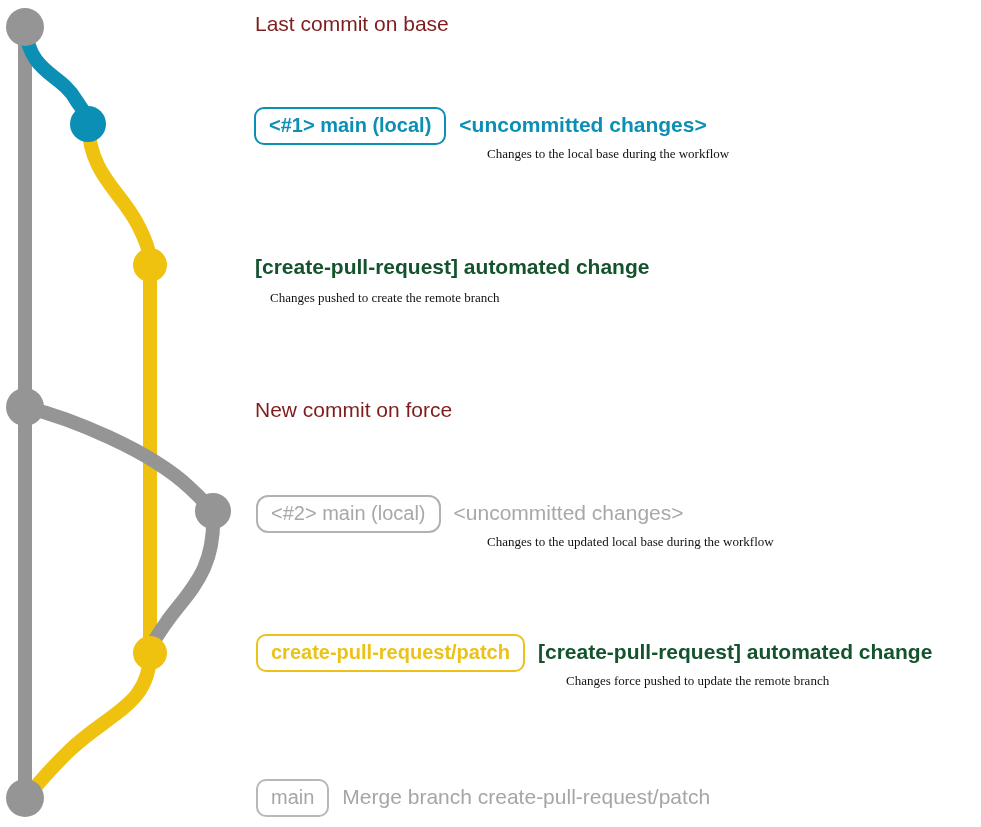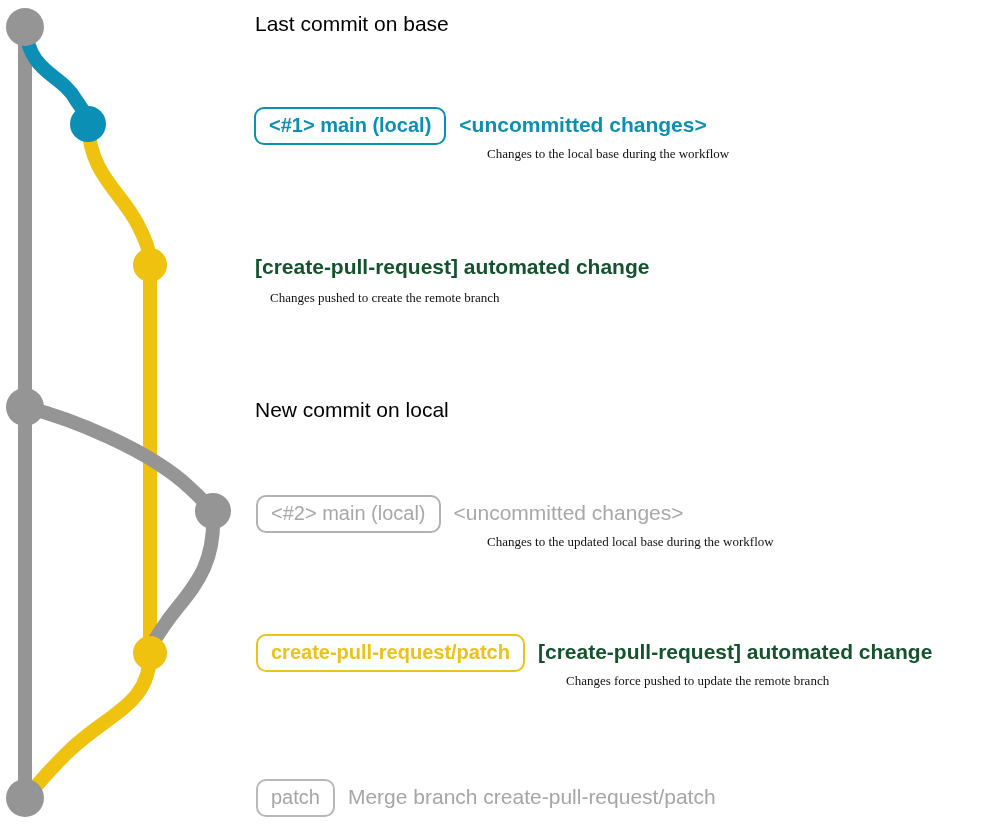--- a/index.html
+++ b/index.html
@@ -25,39 +25,39 @@
 
   .row {
     position: absolute;
     display: flex;
     align-items: baseline;
   }
 
   
   .heading {
     font-size: 21px;
-    color: #000000;
+    color: #7f1d1d;
     white-space: nowrap;
     font-family: "Liberation Sans", sans-serif;
   }
 
   
   .pill {
     display: inline-block;
     border: 2px solid #999;
     border-radius: 10px;
     padding: 5px 13px 6px 13px;
     font-size: 20px;
     line-height: 1.15;
     white-space: nowrap;
     box-sizing: border-box;
     font-family: Liberation Sans, sans-serif;
   }
   .pill.teal   { border-color: #0c8fb4; color: #0c8fb4; font-weight: bold; }
-  .pill.gray   { border-color: #b2b2b2; color: #a8a8a8; }
+  .pill.gray   { border-color: #b2b2b2; color: #a8a8a8; border-radius: 12px; }
   .pill.yellow { border-color: #ecc21a; color: #ecc21a; font-weight: bold; }
   .pill.gray-soft { border-color: #b8b8b8; color: #a6a6a6; }
 
   
   .subject {
     font-size: 21px;
     white-space: nowrap;
     margin-left: 13px;
     font-family: "Liberation Sans", sans-serif;
   }
@@ -116,33 +116,33 @@
     <span class="subject teal">&lt;uncommitted changes&gt;</span>
   </div>
   <div class="desc" style="left:487px; top:146px;">Changes to the local base during the workflow</div>
 
   <div class="row" style="left:255px; top:255px;">
     <span class="subject yellow nopill">[create-pull-request] automated change</span>
   </div>
   <div class="desc" style="left:270px; top:290px;">Changes pushed to create the remote branch</div>
 
   <div class="row" style="left:255px; top:398px;">
-    <span class="heading">New commit on local</span>
+    <span class="heading">New commit on force</span>
   </div>
 
   <div class="row" style="left:256px; top:495px;">
     <span class="pill gray">&lt;#2&gt; main (local)</span>
     <span class="subject gray">&lt;uncommitted changes&gt;</span>
   </div>
   <div class="desc" style="left:487px; top:534px;">Changes to the updated local base during the workflow</div>
 
   <div class="row" style="left:256px; top:634px;">
     <span class="pill yellow">create-pull-request/patch</span>
     <span class="subject yellow">[create-pull-request] automated change</span>
   </div>
   <div class="desc" style="left:566px; top:673px;">Changes force pushed to update the remote branch</div>
 
   <div class="row" style="left:256px; top:779px;">
-    <span class="pill gray-soft">patch</span>
+    <span class="pill gray-soft">main</span>
     <span class="subject gray-soft">Merge branch create-pull-request/patch</span>
   </div>
 
 </div>
 
 </body></html>

